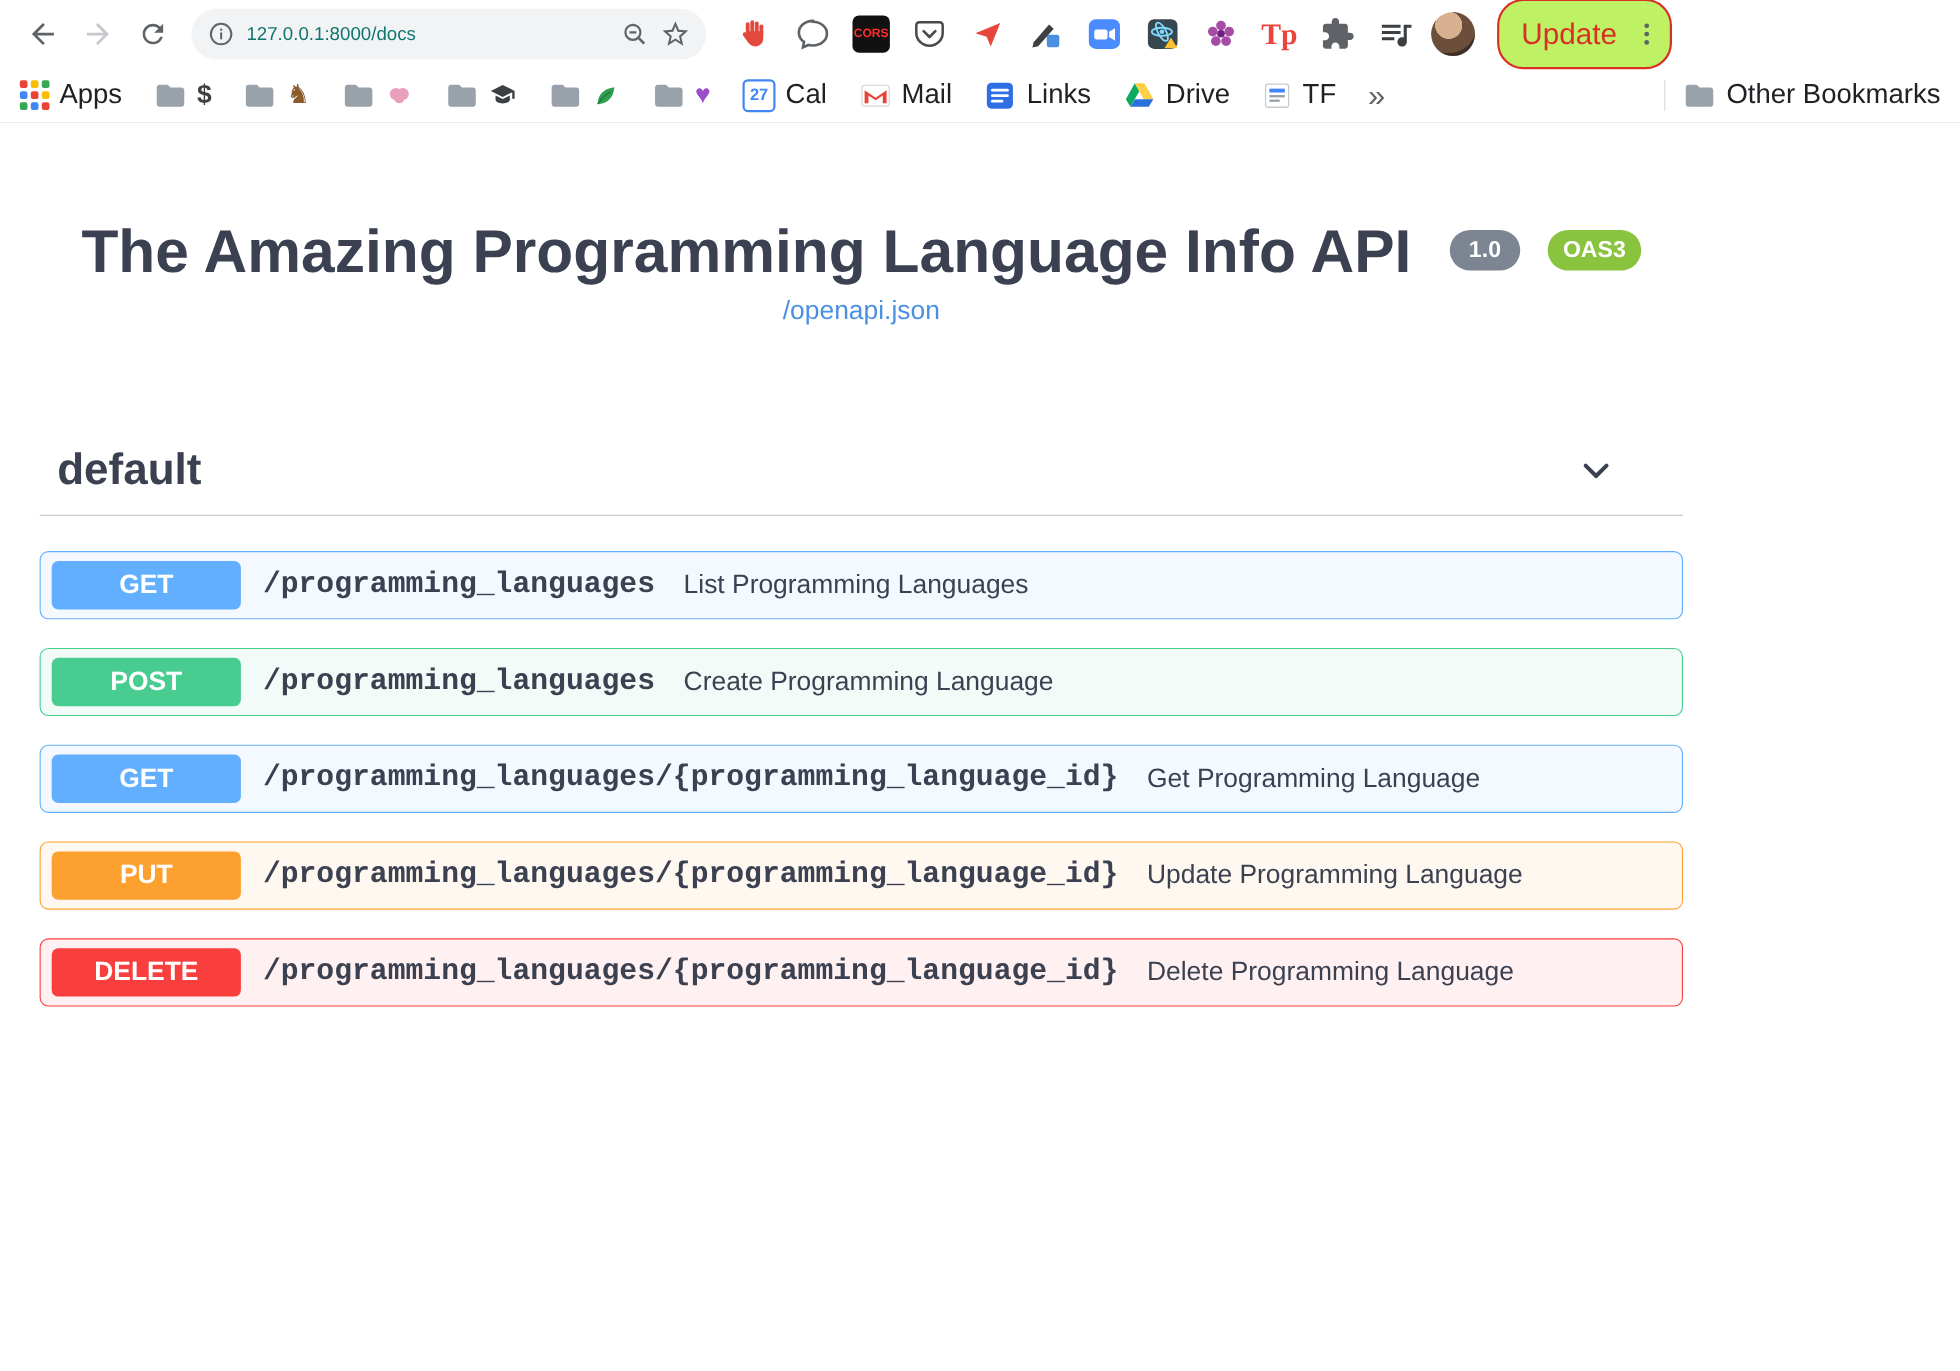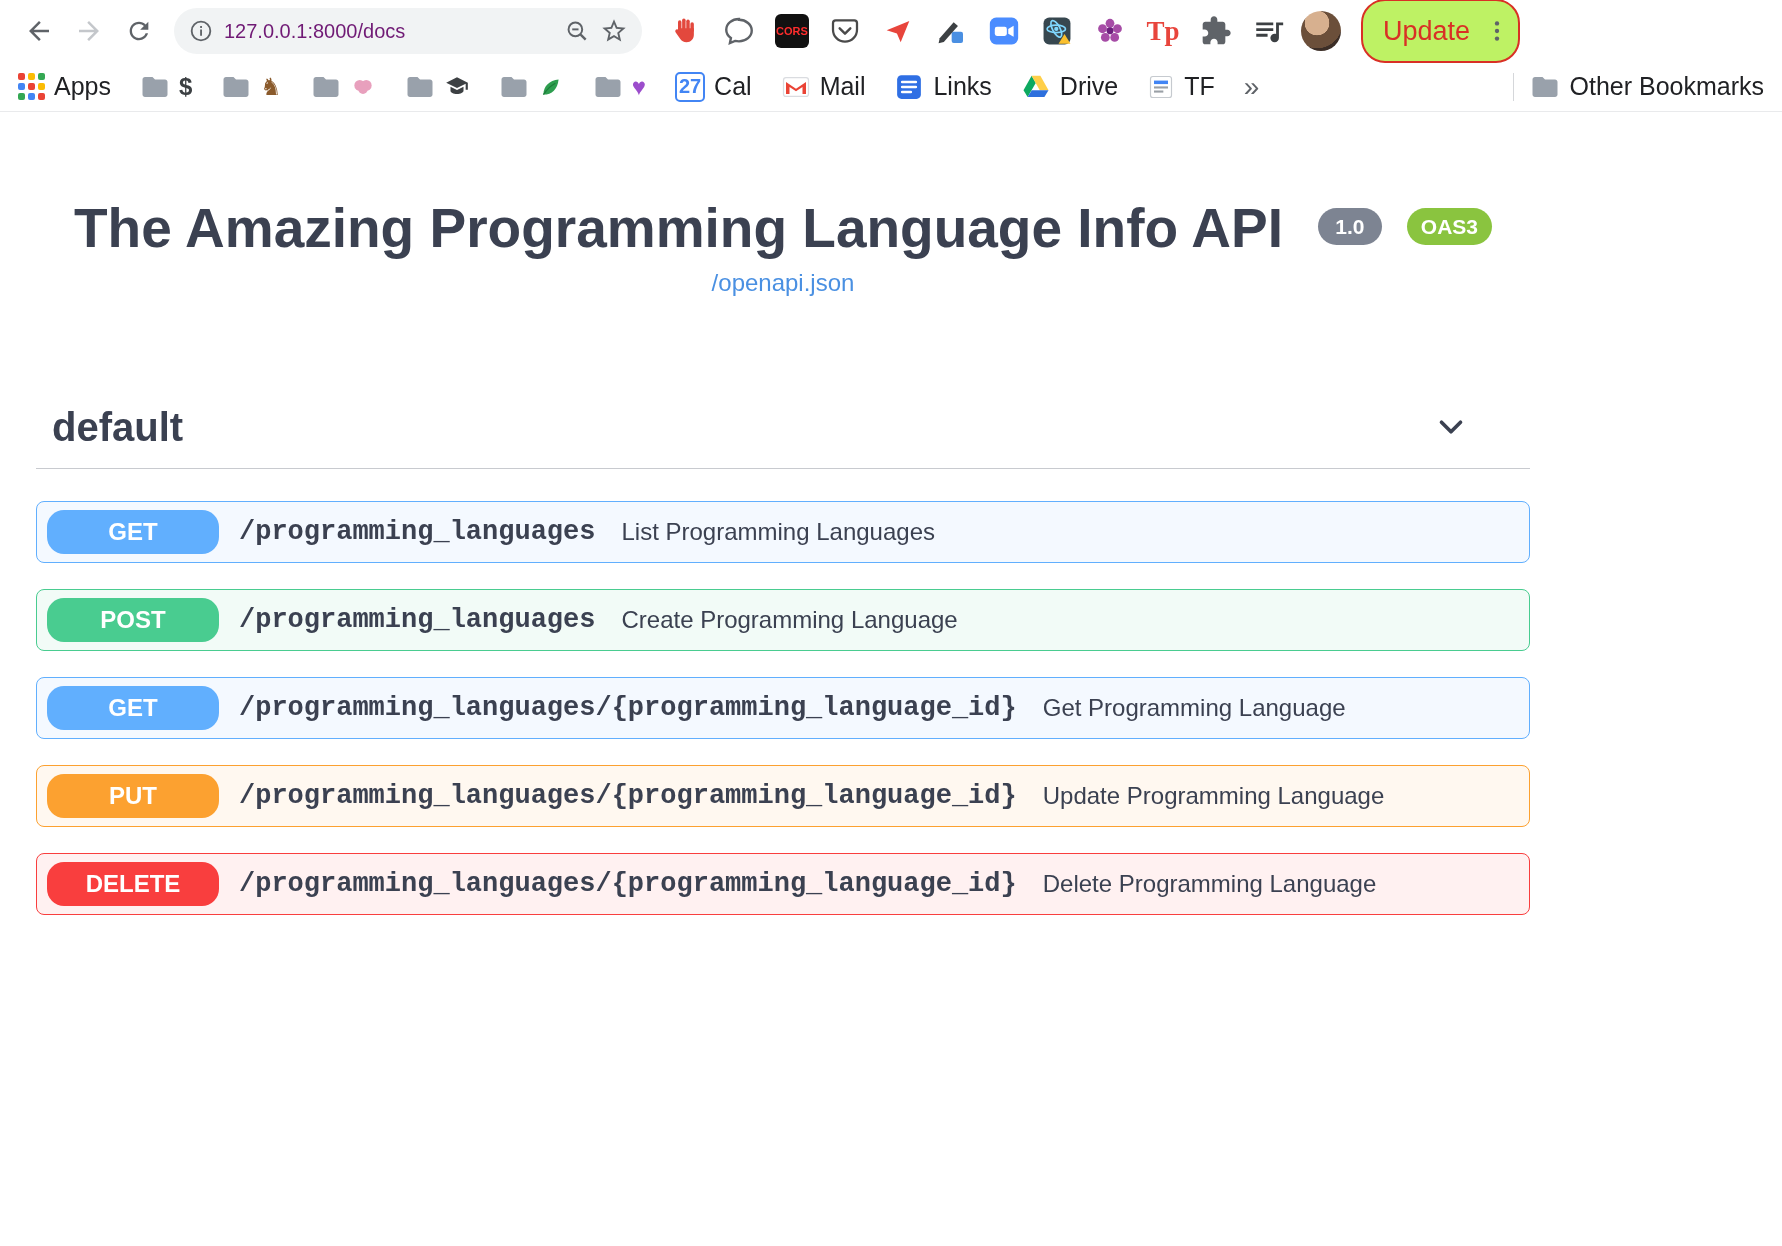--- a/index.html
+++ b/index.html
@@ -6,36 +6,36 @@
   html, body { width: 1782px; height: 1246px; }
   body {
     font-family: "Liberation Sans", "DejaVu Sans", sans-serif;
     background: #fff; color: #202124; overflow: hidden;
   }
 
   
   .toolbar { height: 62px; display: flex; align-items: center; padding: 0 16px; gap: 4px; background: #fff; }
   .icon-btn { width: 46px; height: 46px; border-radius: 50%; display: flex; align-items: center; justify-content: center; flex: 0 0 auto; }
   .omnibox { width: 468px; height: 46px; background: #f1f3f4; border-radius: 23px; display: flex; align-items: center; padding: 0 14px; gap: 10px; margin: 0 8px; }
-  .omnibox .url { flex: 1; font-size: 20px; color: #701a75; white-space: nowrap; overflow: hidden; }
+  .omnibox .url { flex: 1; font-size: 17px; color: #0f766e; white-space: nowrap; overflow: hidden; }
   .ext-row { display: flex; align-items: flex-start; gap: 13px; margin-left: 12px; }
   .ext { width: 40px; height: 40px; display: flex; align-items: center; justify-content: center; }
   .cors-box { width: 34px; height: 34px; background: #111; border-radius: 6px; color: #ff2d2d; font-size: 11px; font-weight: 700; display: flex; align-items: center; justify-content: center; }
   .tp { color: #e8453c; font-weight: 700; font-size: 27px; font-family: "Liberation Serif", serif; }
   .avatar { width: 40px; height: 40px; border-radius: 50%; margin-left: 8px;
     background: radial-gradient(circle at 40% 30%, #d7b08f 0 33%, #6b4f3a 34% 68%, #3c2e27 69%); }
   .update-pill { margin-left: 16px; height: 64px; border: 2px solid #d93025; border-radius: 24px; display: flex; align-items: center; gap: 14px; padding: 0 8px 0 20px; background: #bef264; }
   .update-pill .label { color: #d93025; font-size: 27px; }
 
   .bookmarks { height: 50px; display: flex; align-items: center; padding: 0 18px; border-bottom: 1px solid #e9eaec; font-size: 25px; color: #202124; }
   .bm { display: flex; align-items: center; gap: 9px; margin-right: 29px; white-space: nowrap; }
   .bm .glyph { font-size: 24px; line-height: 1; }
   .spacer { flex: 1; }
   .vdiv { width: 1px; height: 28px; background: #d5d7da; margin: 0 16px; }
-  .cal-icon { width: 30px; height: 30px; border: 2px solid #4285f4; border-radius: 5px; display: flex; align-items: center; justify-content: center; font-size: 20px; font-weight: 700; color: #4285f4; background: #fff; }
+  .cal-icon { width: 30px; height: 30px; border: 2px solid #4285f4; border-radius: 5px; display: flex; align-items: center; justify-content: center; font-size: 15px; font-weight: 700; color: #4285f4; background: #fff; }
   .apps-grid { display: grid; grid-template-columns: repeat(3, 7px); grid-gap: 3px; }
   .apps-grid i { width: 7px; height: 7px; border-radius: 2px; display: block; }
 
   
   .content { margin: 0 36px; width: 1494px; text-align: center; }
   .api-title { margin-top: 86px; font-size: 55px; font-weight: 700; color: #3b4151; line-height: 1.1; }
   .badge { display: inline-flex; align-items: center; color: #fff; font-weight: 700; border-radius: 28px; position: relative; top: -13px; }
   .badge.version { background: #7d8492; font-size: 21px; padding: 7px 17px; margin-left: 20px; }
   .badge.oas { background: #8ac43f; font-size: 21px; padding: 7px 14px; margin-left: 10px; }
   .openapi-link { display: inline-block; margin-top: 10px; font-size: 24px; color: #4a90e2; text-decoration: none; }
@@ -44,21 +44,21 @@
   .info-links a { color: #4a90e2; text-decoration: none; display: block; }
   .l-terms { margin-bottom: 22px; }
   .l-license { margin-top: 24px; }
 
   .section-head { margin-top: 96px; display: flex; align-items: center; justify-content: space-between; padding: 12px 16px 18px; border-bottom: 1px solid rgba(59,65,81,.28); }
   .section-title { font-size: 40px; font-weight: 700; color: #3b4151; }
   .collapse-btn { margin-right: 44px; display: flex; align-items: center; justify-content: center; background: none; border: none; }
 
   .ops { margin-top: 32px; display: flex; flex-direction: column; gap: 26px; }
   .op-row { height: 62px; border-radius: 8px; display: flex; align-items: center; padding: 0 18px 0 10px; border: 1.5px solid; }
-  .op-badge { min-width: 172px; height: 44px; border-radius: 17px; display: flex; align-items: center; justify-content: center; color: #fff; font-weight: 700; font-size: 24px; }
+  .op-badge { min-width: 172px; height: 44px; border-radius: 6px; display: flex; align-items: center; justify-content: center; color: #fff; font-weight: 700; font-size: 24px; }
   .op-path { margin-left: 20px; font-family: "Liberation Mono", "DejaVu Sans Mono", monospace; font-weight: 700; font-size: 27px; color: #3b4151; }
   .op-summary { margin-left: 26px; font-size: 24px; color: #3b4151; }
   .get  { background: rgba(97,175,254,.07);  border-color: #61affe; }
   .get  .op-badge { background: #61affe; }
   .post { background: rgba(73,204,144,.07);  border-color: #49cc90; }
   .post .op-badge { background: #49cc90; }
   .put  { background: rgba(252,161,48,.07);  border-color: #fca130; }
   .put  .op-badge { background: #fca130; }
   .del  { background: rgba(249,62,62,.07);   border-color: #f93e3e; }
   .del  .op-badge { background: #f93e3e; }

